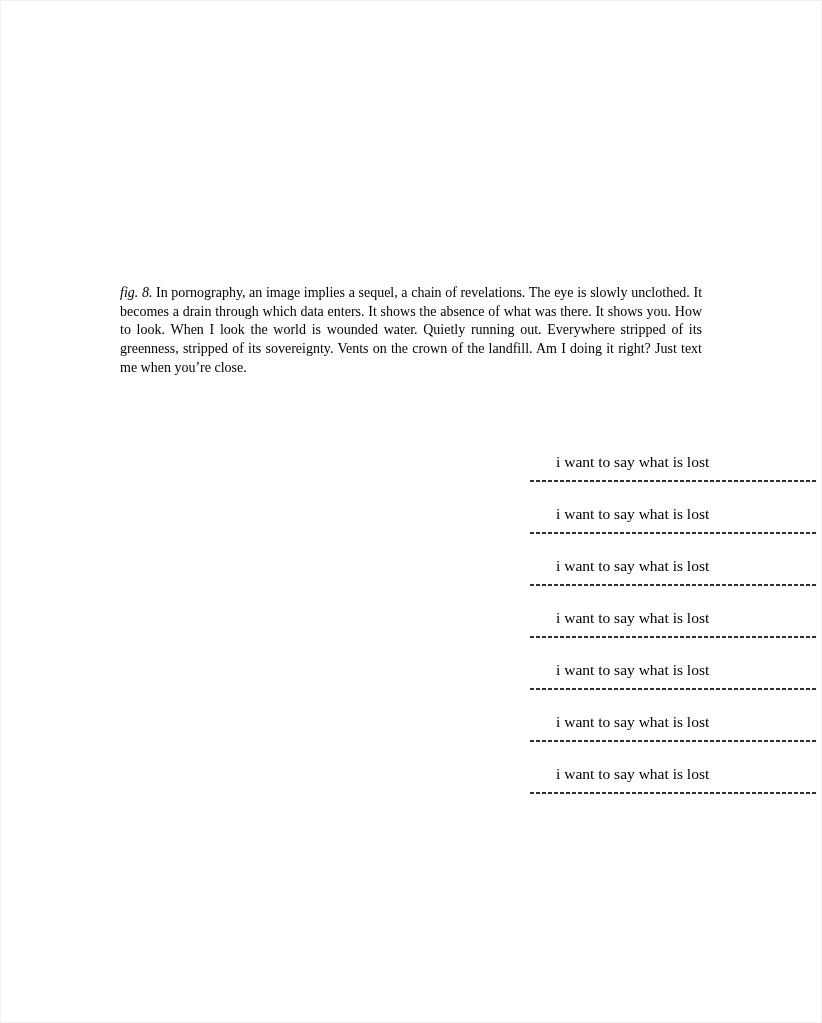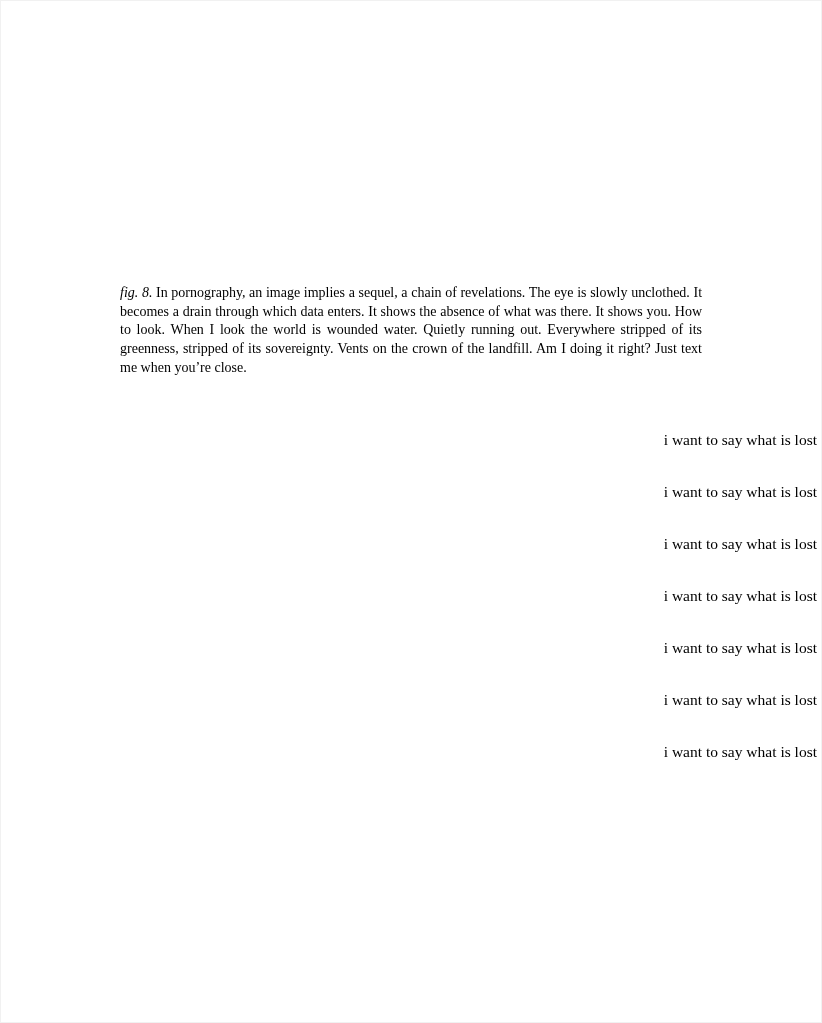--- a/index.html
+++ b/index.html
@@ -31,21 +31,21 @@
   }
   .refrain-list {
     position: absolute;
     left: 530px;
     top: 430px;
     width: 287px;
   }
   .refrain-item {
     height: 52px;
     display: flex;
-    flex-direction: row;
+    flex-direction: column;
     justify-content: flex-end;
   }
   .refrain-line {
     font-size: 15.5px;
     line-height: 19px;
     padding-left: 26px;
     white-space: nowrap;
   }
   .dashed-rule {
     height: 2px;

